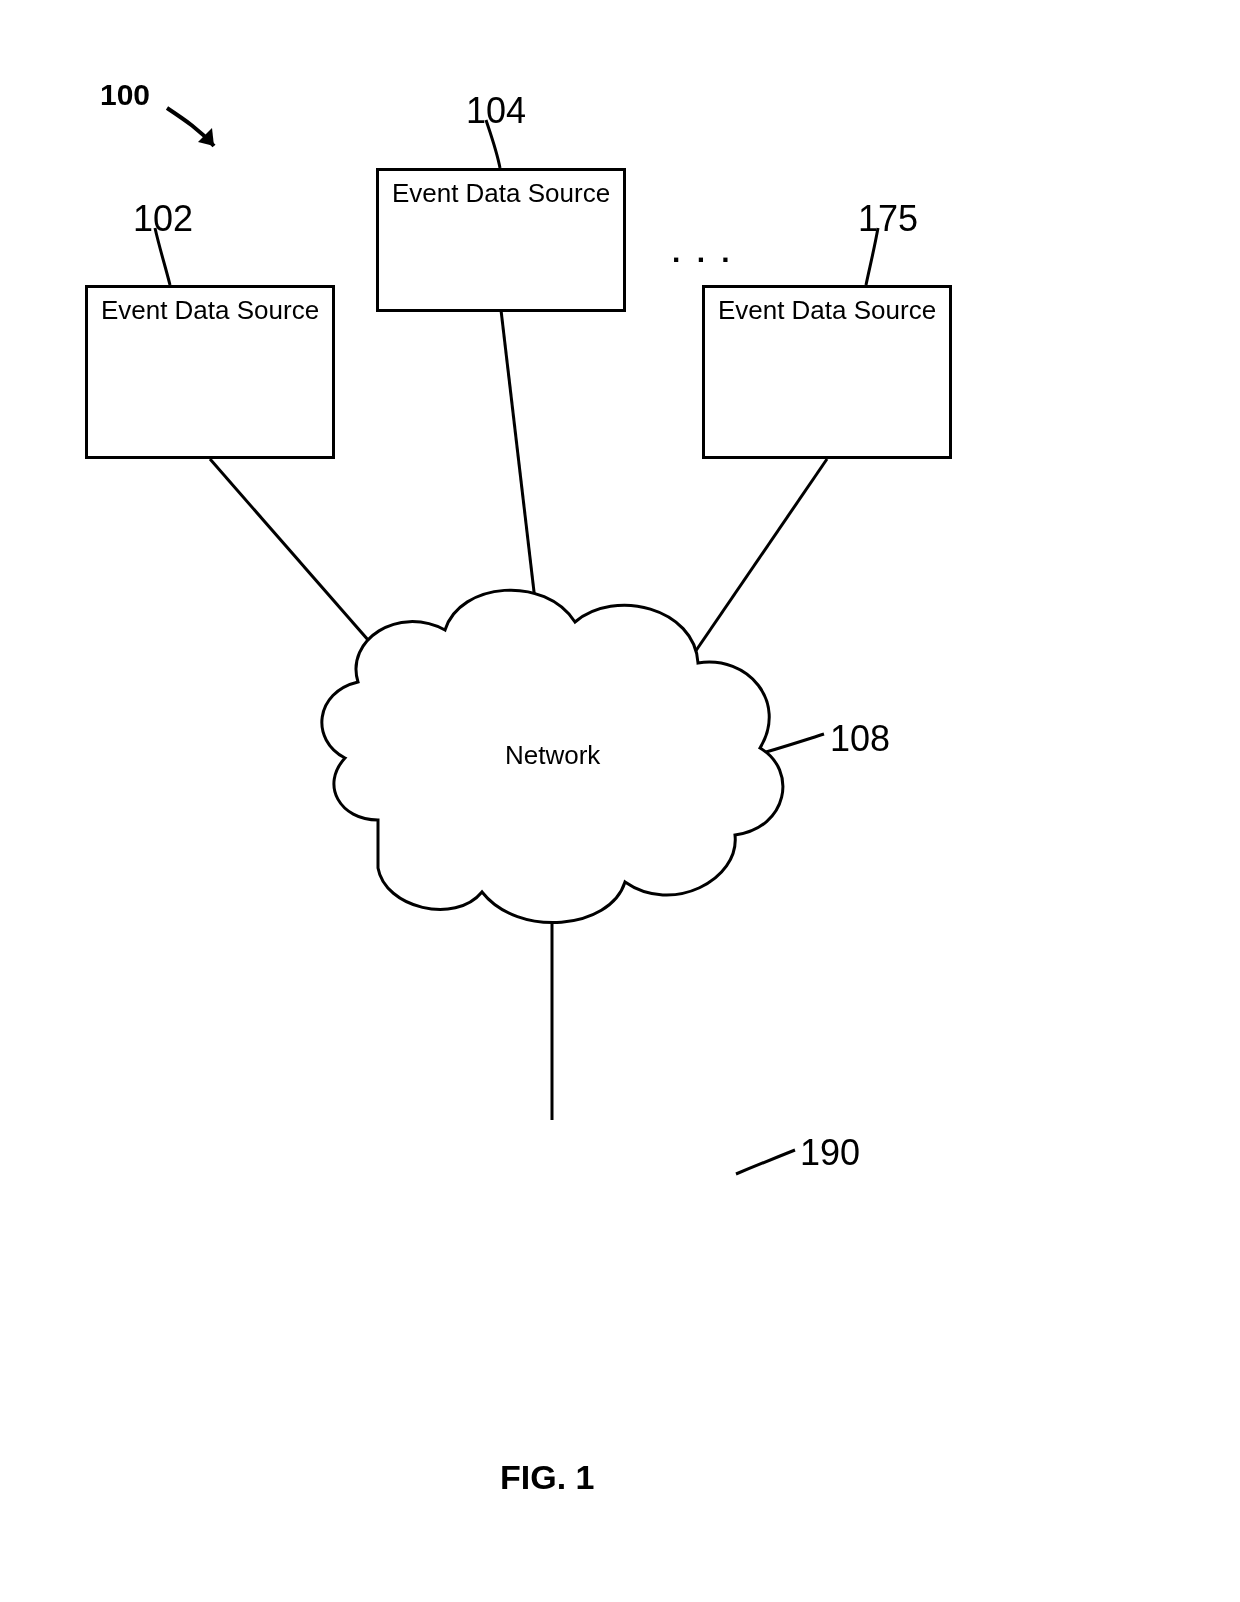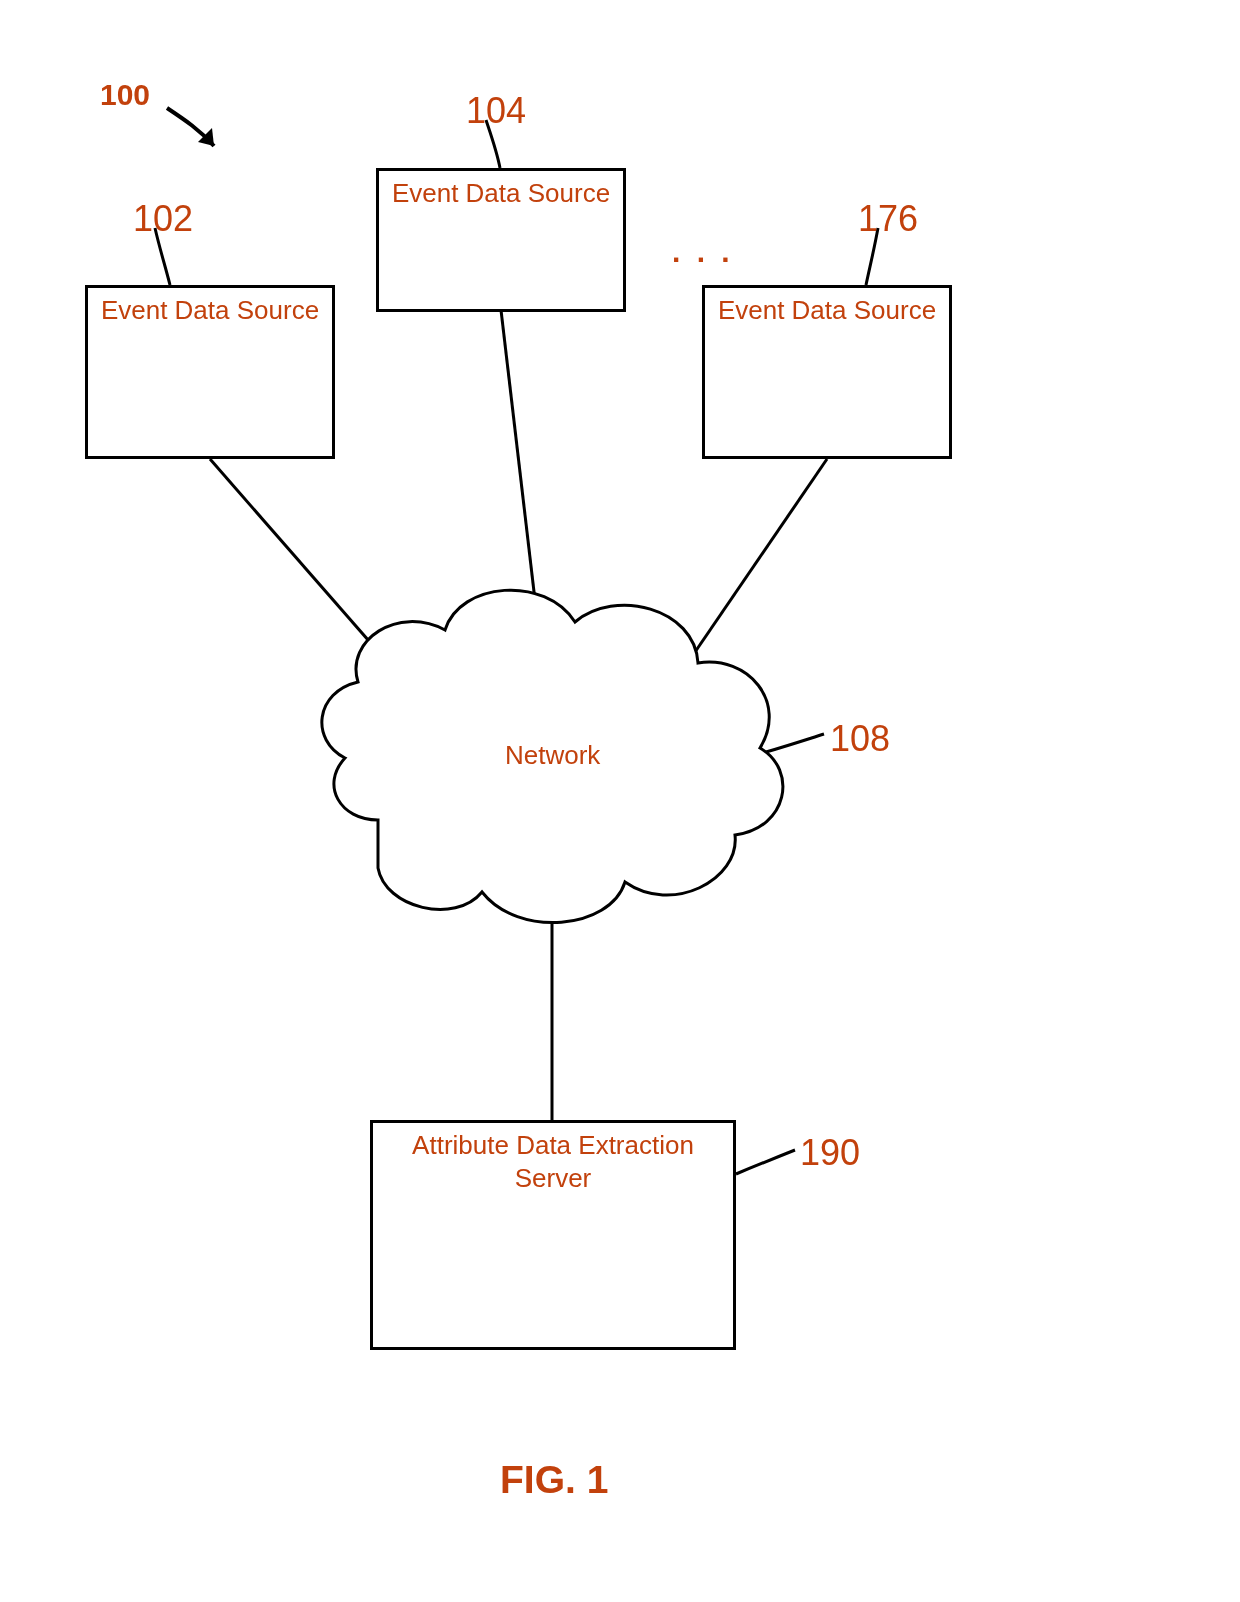--- a/index.html
+++ b/index.html
@@ -5,21 +5,21 @@
   html, body {
     margin: 0;
     padding: 0;
     background: #ffffff;
   }
   .stage {
     position: relative;
     width: 1240px;
     height: 1602px;
     font-family: Arial, Helvetica, sans-serif;
-    color: #c2410c;
+    color: #000000;
   }
   .box {
     position: absolute;
     border: 3px solid #000;
     background: #fff;
     text-align: center;
     display: flex;
     align-items: flex-start;
     justify-content: center;
     font-size: 26px;
@@ -27,21 +27,21 @@
     box-sizing: border-box;
     padding: 6px 8px;
   }
   .label {
     position: absolute;
     font-size: 36px;
     white-space: nowrap;
   }
   .fig-label {
     position: absolute;
-    font-size: 39px;
+    font-size: 34px;
     font-weight: bold;
   }
   svg.overlay {
     position: absolute;
     left: 0;
     top: 0;
     width: 1240px;
     height: 1602px;
     pointer-events: none;
   }
@@ -105,28 +105,25 @@
        <span>Event Data Source</span>
   </div>
 
   <div class="label" style="left:466px; top:90px;">104</div>
   <div class="box" style="left:376px; top:168px; width:250px; height:144px;">
        <span>Event Data Source</span>
   </div>
 
   <div class="ellipsis" style="left:672px; top:235px;">. . .</div>
 
-  <div class="label" style="left:858px; top:198px;">176</div>
+  <div class="label" style="left:858px; top:198px;">175</div>
   <div class="box" style="left:702px; top:285px; width:250px; height:174px;">
        <span>Event Data Source</span>
   </div>
 
   <div class="cloud-text" style="left:505px; top:740px;">Network</div>
   <div class="label" style="left:830px; top:718px;">108</div>
 
-  <div class="box" style="left:370px; top:1120px; width:366px; height:230px;">
-       <span>Attribute Data Extraction Server</span>
-  </div>
   <div class="label" style="left:800px; top:1132px;">190</div>
 
   <div class="fig-label" style="left:500px; top:1458px;">FIG. 1</div>
 
 </div>
 
 </body></html>

